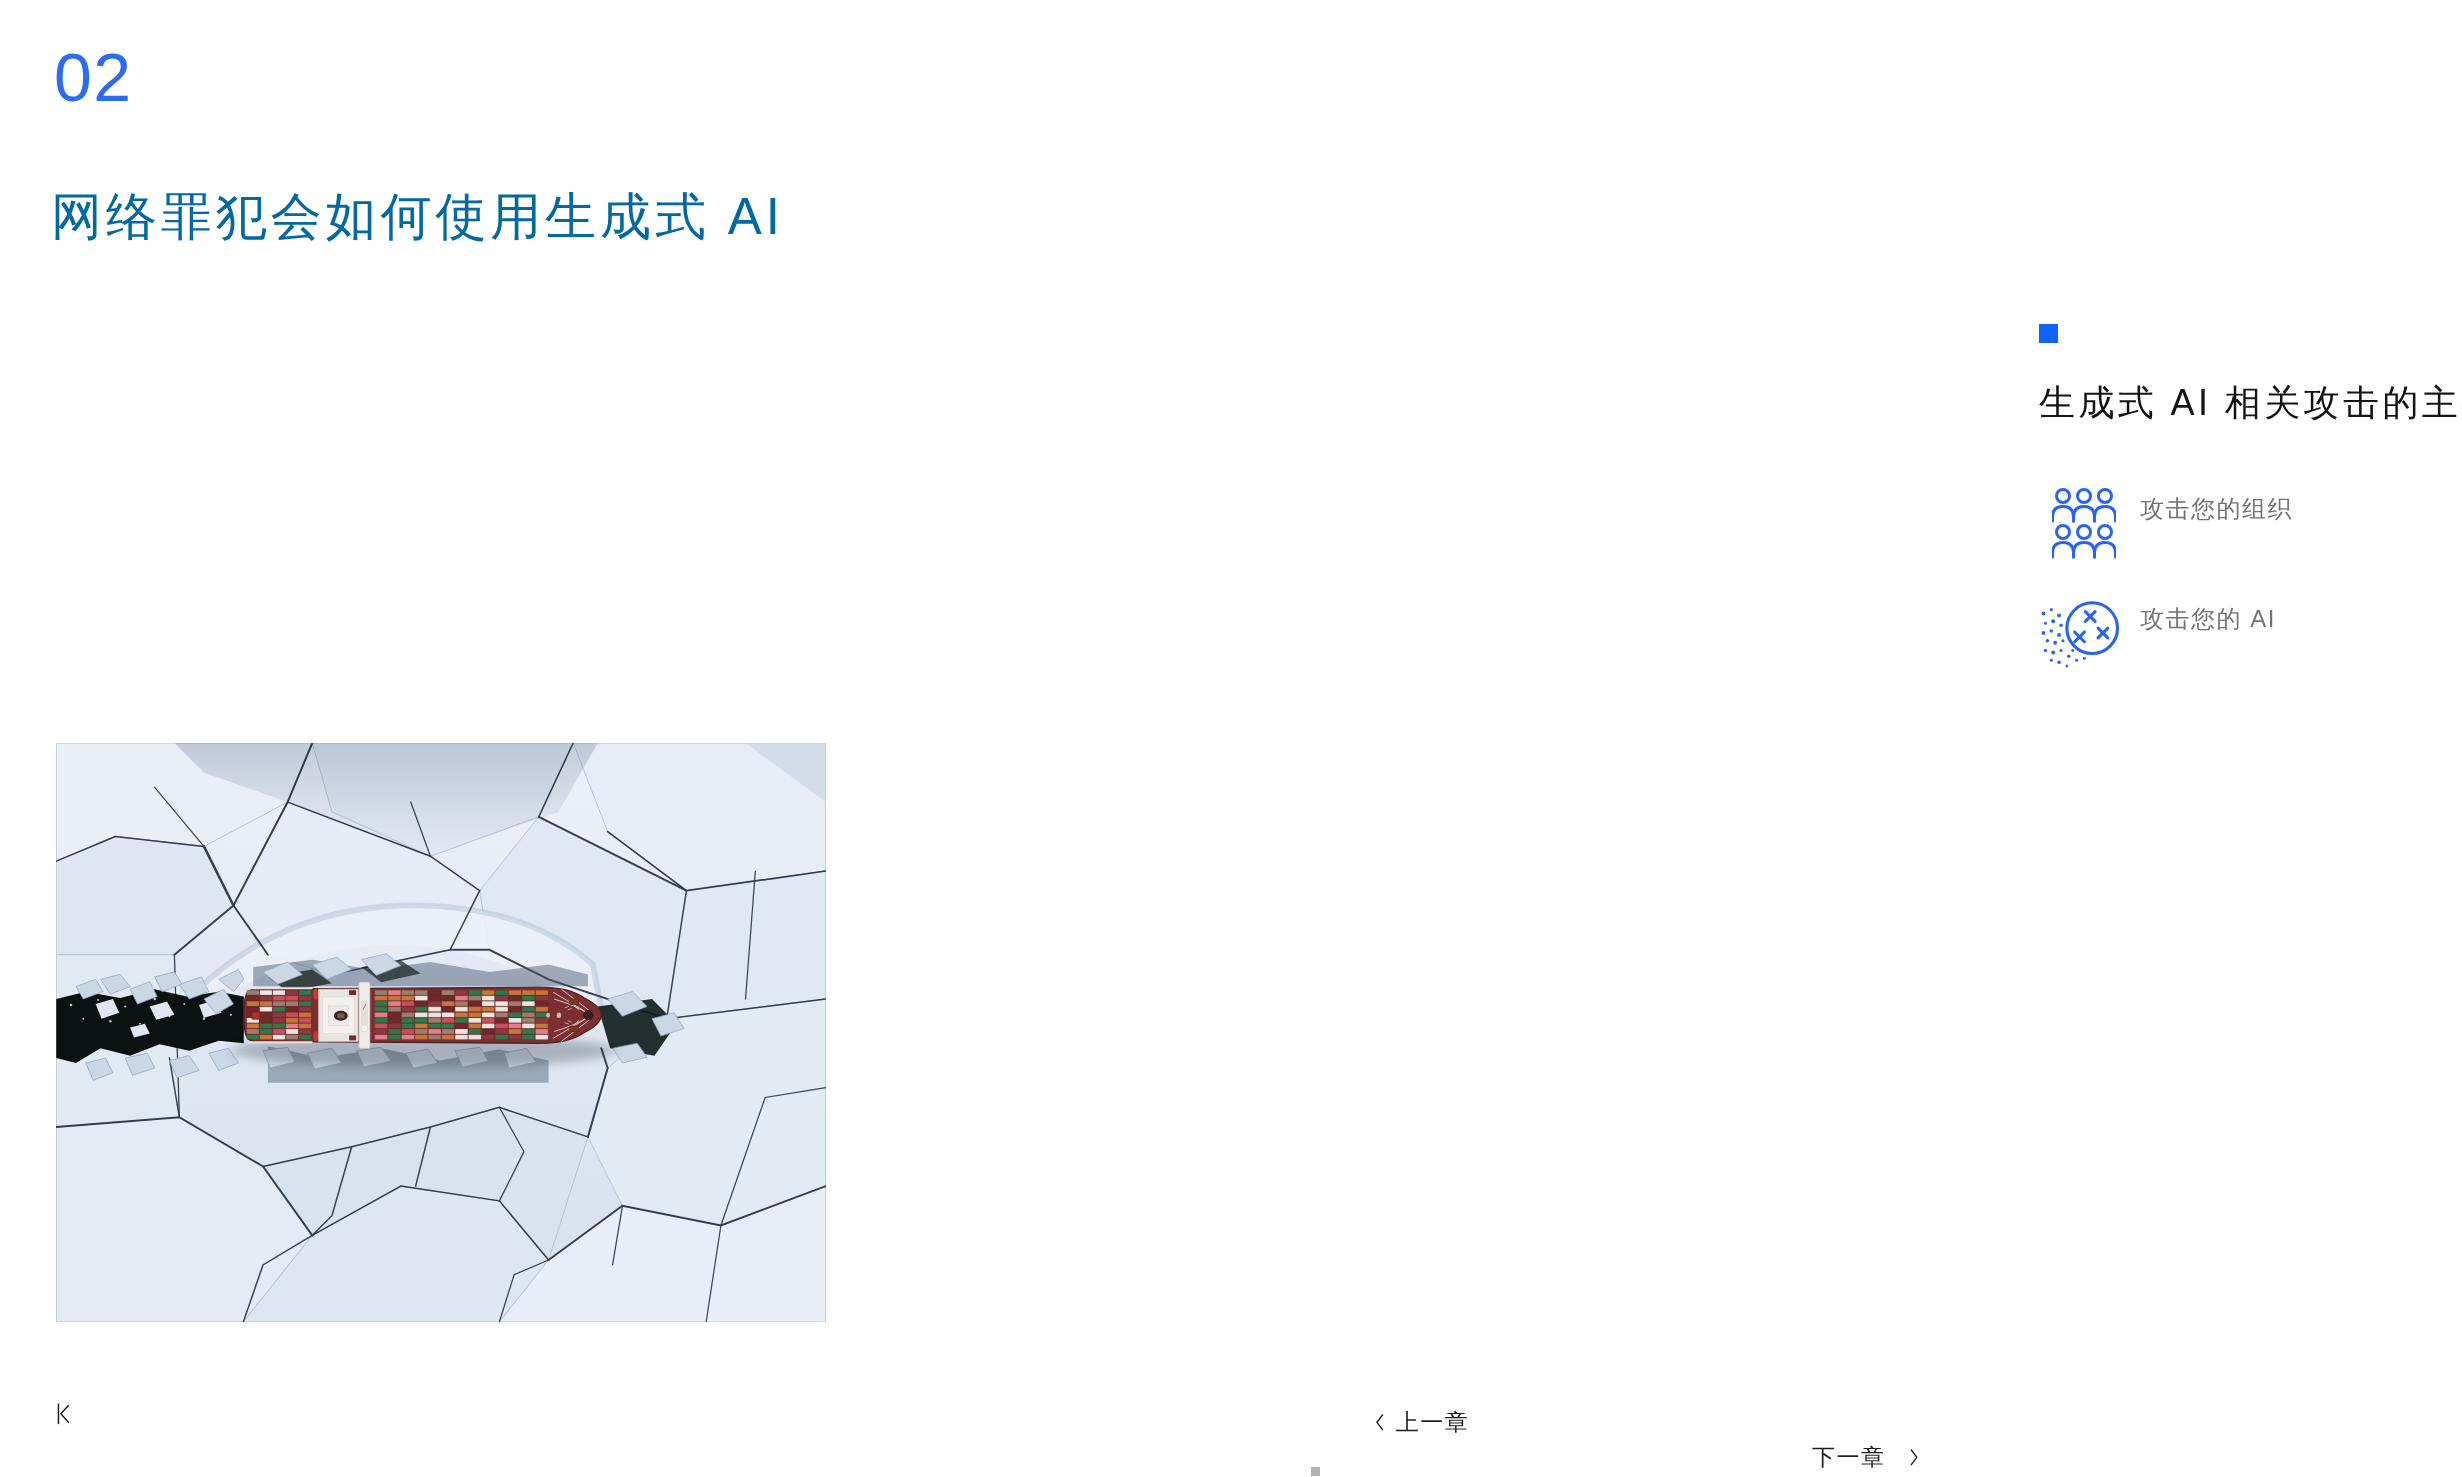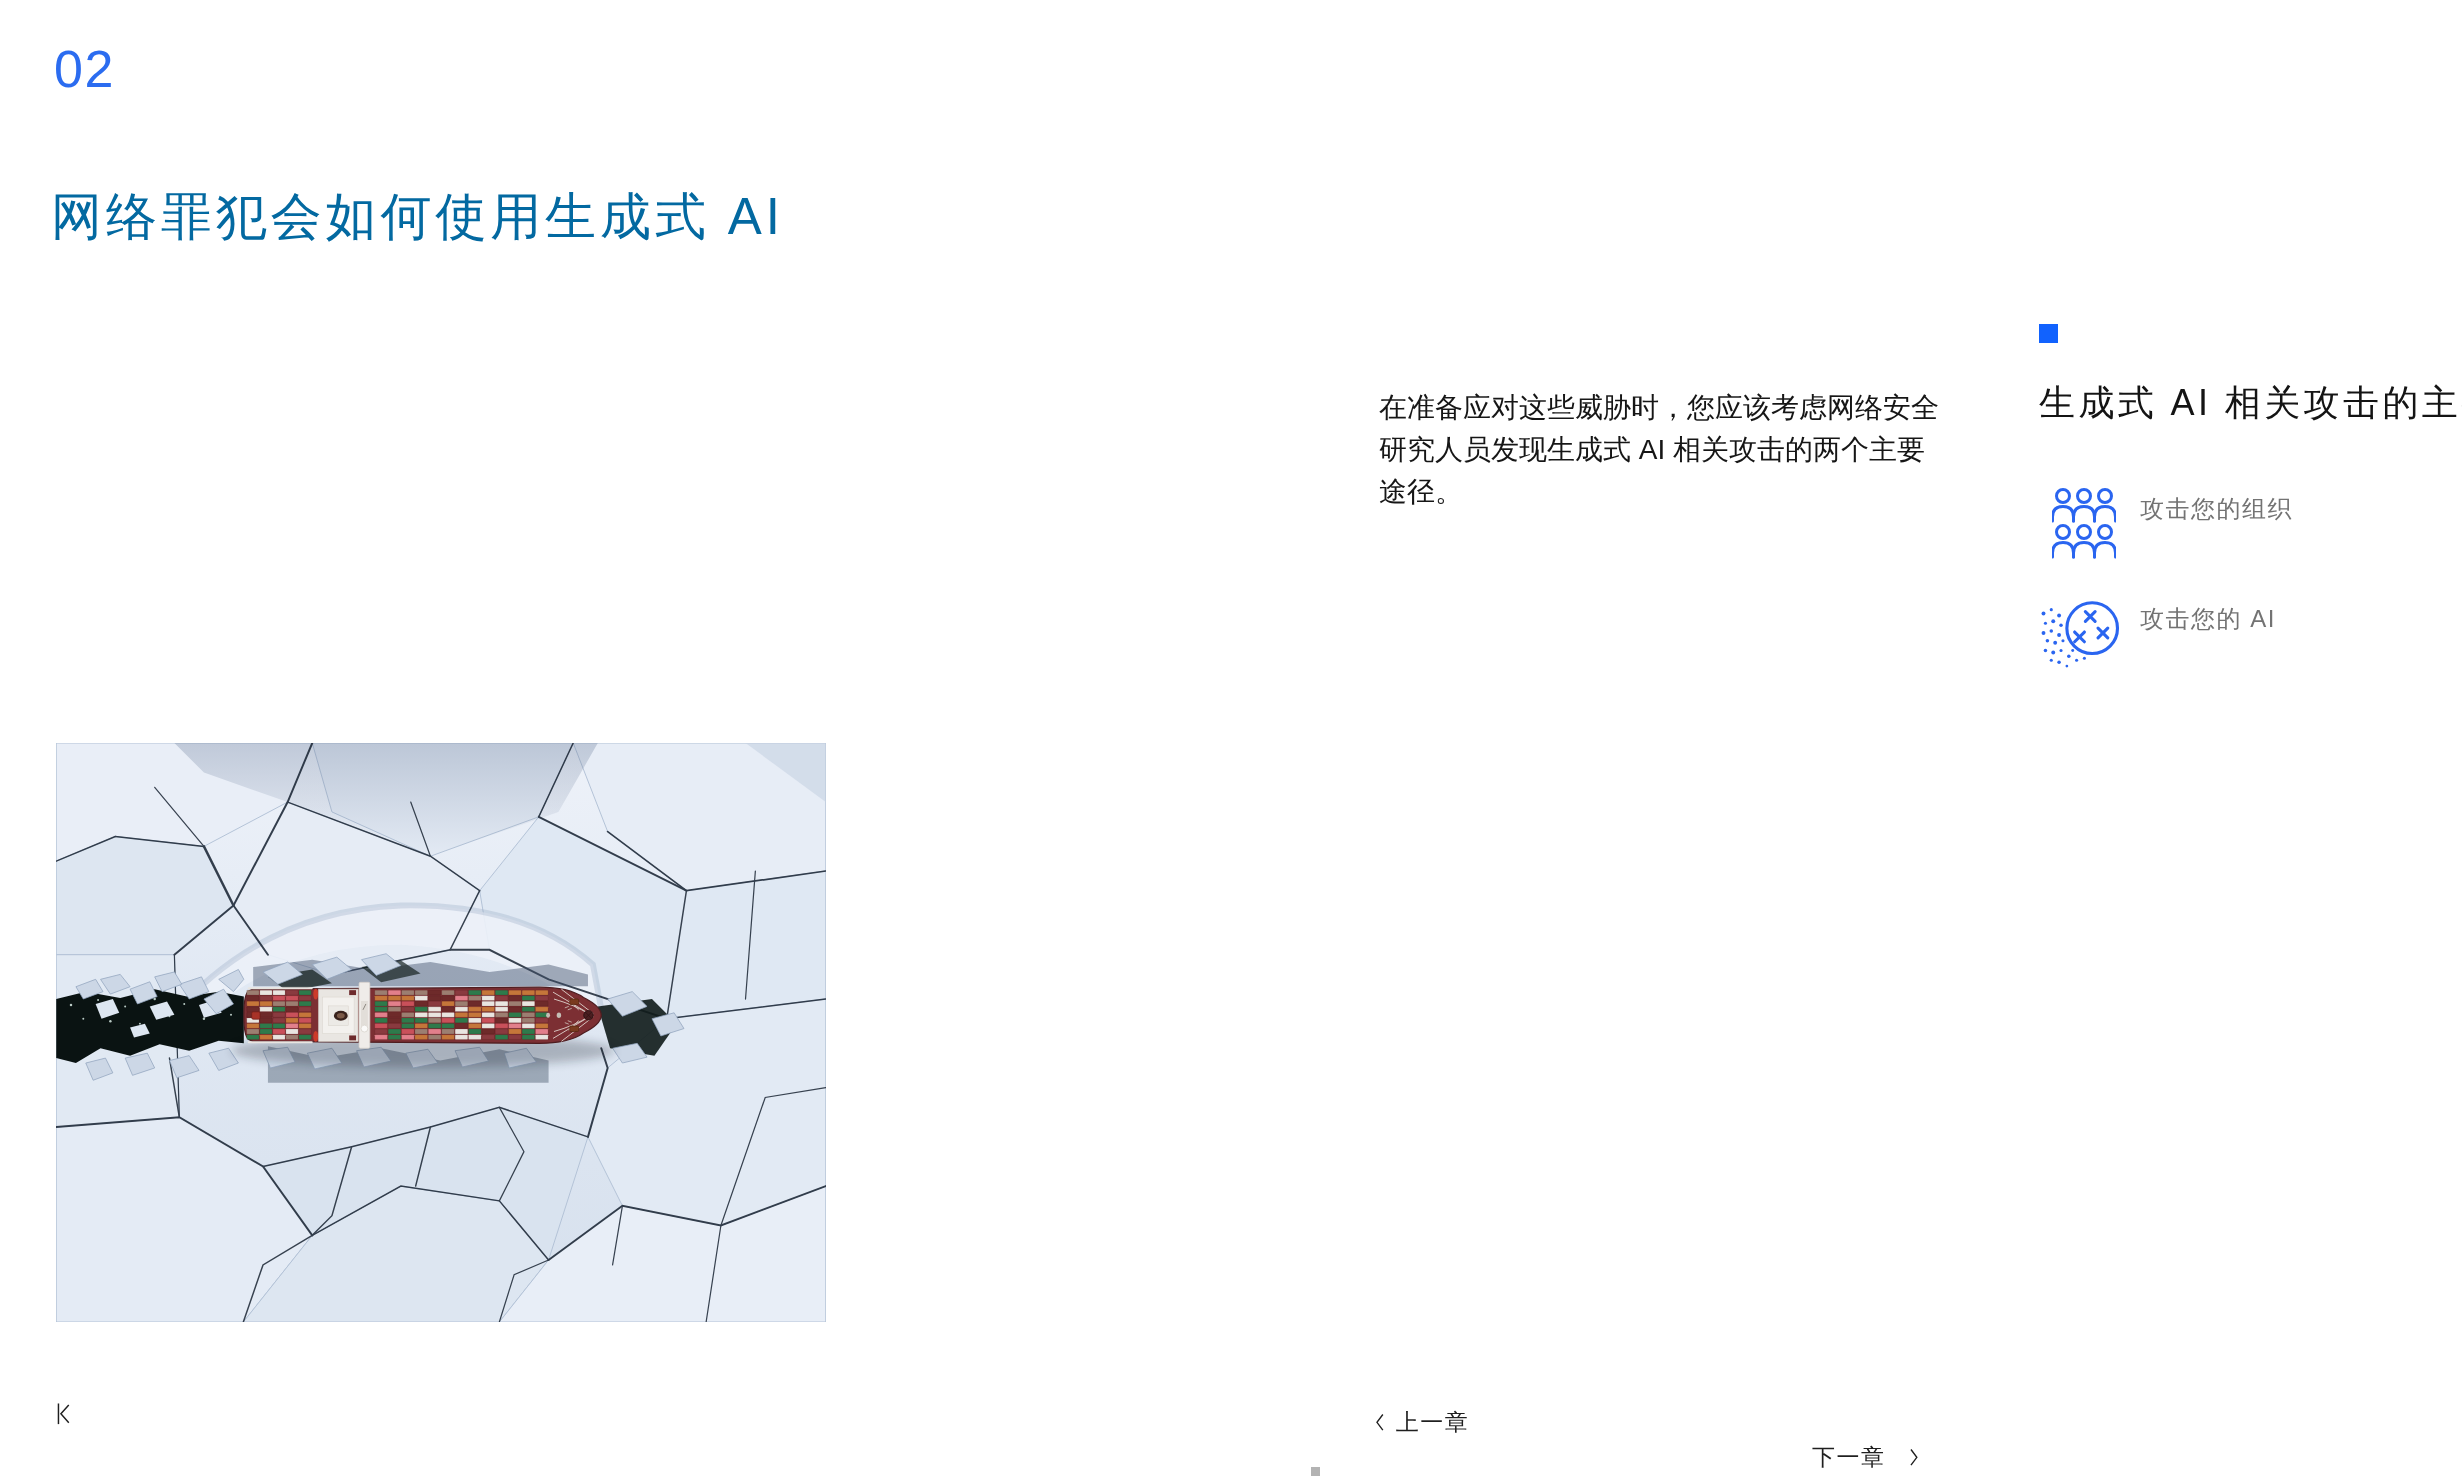--- a/index.html
+++ b/index.html
@@ -6,21 +6,21 @@
   body{
     width:2626px;height:1477px;position:relative;overflow:hidden;
     background:#ffffff;color:#161616;
     font-family:"Liberation Sans","DejaVu Sans",sans-serif;
   }
   .abs{position:absolute;}
 
   
   #chapter-number{
     left:54px;top:43px;
-    font-size:52px;font-weight:300;line-height:1;
+    font-size:68px;font-weight:300;line-height:1;
     color:#2b6cf0;letter-spacing:1.5px;
   }
   #page-title{
     left:51px;top:188px;margin:0;
     font-size:51px;font-weight:300;line-height:1.15;
     color:#0369a1;letter-spacing:3.9px;white-space:nowrap;
   }
 
   
   #hero{left:56px;top:743px;width:770px;height:579px;}
@@ -416,21 +416,20 @@
       <circle cx="700" cy="59" r="9.5" fill="#4a1e20" stroke="#2f1113" stroke-width="2"></circle>
       <line x1="693" y1="52" x2="707" y2="66" stroke="#2f1113" stroke-width="1.5"></line>
       <line x1="693" y1="66" x2="707" y2="52" stroke="#2f1113" stroke-width="1.5"></line>
       <ellipse cx="640" cy="59" rx="4.5" ry="5.5" fill="#c4beb5"></ellipse>
       <ellipse cx="618" cy="59" rx="4" ry="5" fill="#c4beb5"></ellipse>
     </g>
   </svg>
 </div>
 
 <div class="abs" id="article">
-  <p>在准备应对这些威胁时，您应该考虑网络安全研究人员发现生成式 AI 相关攻击的两个主要途径。</p>
 </div>
 
 <div class="abs" id="sidebar">
   <div id="accent-square"></div>
   <div id="sidebar-title">生成式 AI 相关攻击的主要途径</div>
 
   <div id="sidebar-items">
     <div class="sidebar-item">
       <div class="item-icon-col">
         <svg width="64" height="74" viewBox="0 0 64 72" style="margin-left:12.8px">

